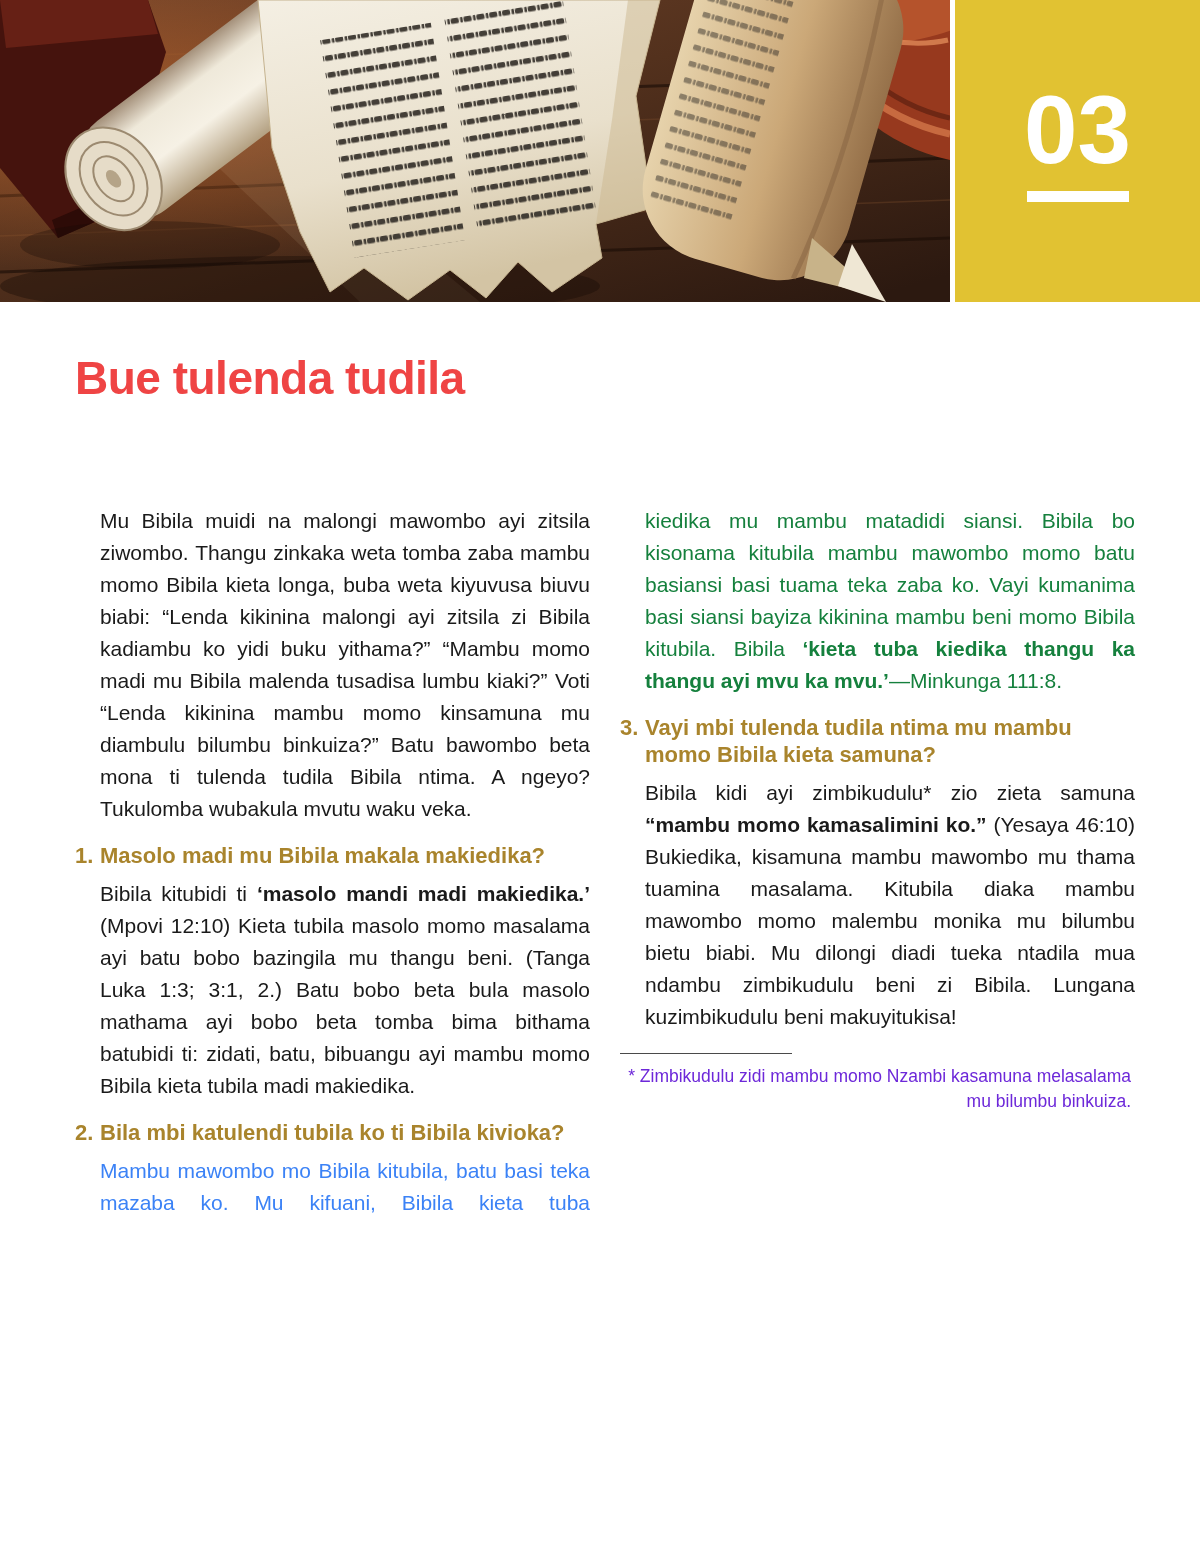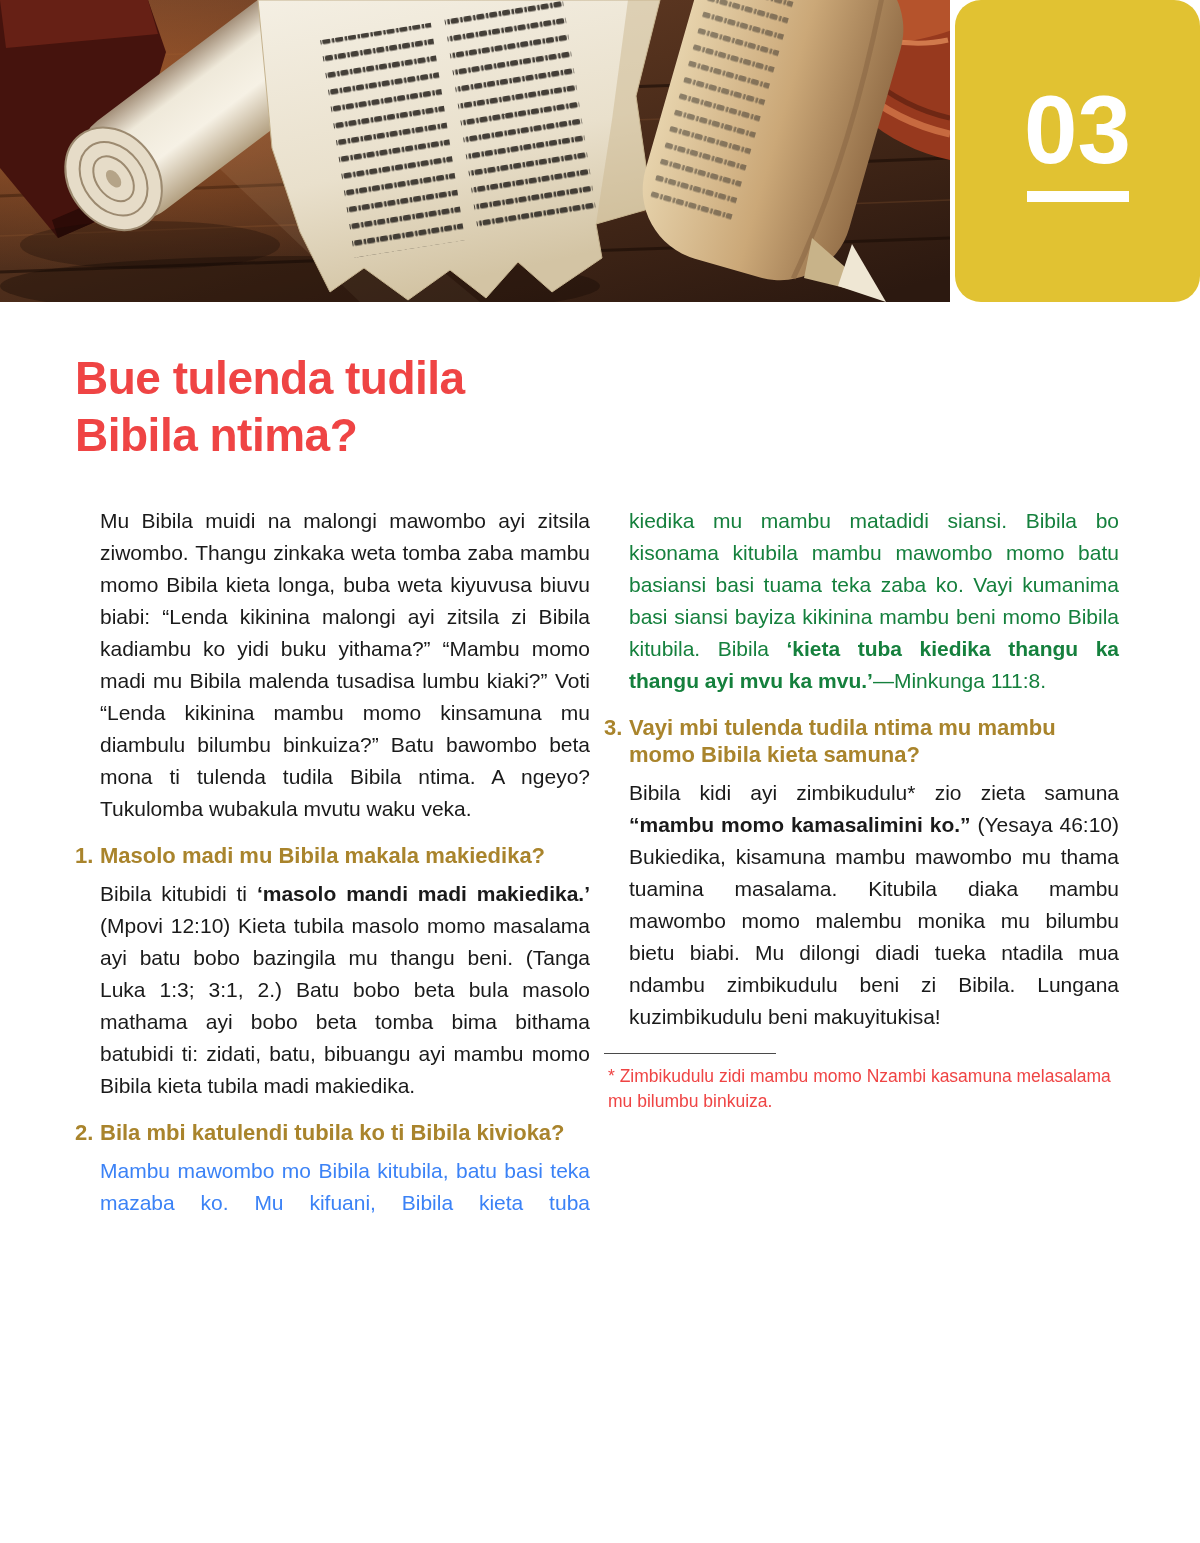--- a/index.html
+++ b/index.html
@@ -15,39 +15,39 @@
   .badge-number {
     padding-top:84px; font-size:96px; line-height:92px; font-weight:bold; color:#ffffff;
   }
   .badge-bar { width:102px; height:11px; background:#ffffff; margin:15px auto 0 auto; }
   .title {
     position:absolute; left:75px; top:350px; margin:0; width:640px;
     font-size:46px; line-height:57px; font-weight:bold; color:#ef4444; letter-spacing:-0.5px;
   }
   .columns {
     position:absolute; top:505px; left:75px; width:1060px;
-    display:flex; gap:14px;
+    display:flex; gap:30px;
   }
   .col { width:515px; }
   .body-para {
     margin:0 0 13px 0; padding-left:25px;
     font-size:21px; line-height:32px; text-align:justify; color:#1a1a1a;
   }
   .body-para .b { font-weight:bold; }
   .fill-last { text-align-last:justify; }
   .heading {
     display:flex; margin:17px 0 9px 0;
     font-size:22px; line-height:27px; font-weight:bold; color:#a9842c;
   }
   .heading .hnum { flex:0 0 25px; }
   .heading .htext { flex:1; }
   .footnote { margin-top:20px; }
   .footnote-rule { width:172px; border-top:1px solid #4a4a4a; margin-bottom:10px; }
   .footnote-text {
-    margin:4px; font-size:17.5px; line-height:25px; color:#ef4444; text-align:left;
+    margin:4px; font-size:17.5px; line-height:25px; color:#6d28d9; text-align:right;
   }
 </style>
 </head>
 <body>
 
 <div class="page">
 
   <div class="header-photo">
     <svg width="950" height="302" viewBox="0 0 950 302">
       <defs>
@@ -135,28 +135,27 @@
           <rect x="664" y="-56" width="212" height="330" rx="72" fill="url(#rollR)"></rect>
           <rect x="676" y="-40" width="84" height="270" fill="url(#heb)" opacity="0.5"></rect>
           <path d="M842,-50 C852,60 852,170 836,266" stroke="#8a6844" stroke-width="5" fill="none" opacity="0.6"></path>
         </g>
         <polygon points="812,238 878,296 804,278" fill="#c8b389"></polygon>
         <polygon points="852,244 886,302 838,286" fill="#efe7d4"></polygon>
       </g>
     </svg>
   </div>
 
-  <div class="badge" style="background: rgb(225, 194, 50); border-radius: 26px;">
+  <div class="badge" style="background: rgb(225, 194, 50);">
     <div class="badge-number">03</div>
     <div class="badge-bar"></div>
   </div>
 
   <h1 class="title">
     <span>Bue tulenda tudila</span><br>
-    <span>Bibila ntima?</span>
   </h1>
 
   <div class="columns">
     <div class="col">
         <p class="body-para" style="color: rgb(26, 26, 26);"><span>Mu Bibila muidi na malongi mawombo ayi zitsila ziwombo. Thangu zinkaka weta tomba zaba mambu momo Bibila kieta longa, buba weta kiyuvusa biuvu biabi: “Lenda kikinina malongi ayi zitsila zi Bibila kadiambu ko yidi buku yithama?” “Mambu momo madi mu Bibila malenda tusadisa lumbu kiaki?” Voti “Lenda kikinina mambu momo kinsamuna mu diambulu bilumbu binkuiza?” Batu bawombo beta mona ti tulenda tudila Bibila ntima. A ngeyo? Tukulomba wubakula mvutu waku veka.</span></p>
         <div class="heading" style="color: rgb(169, 132, 44);">
           <span class="hnum">1.</span>
           <span class="htext">Masolo madi mu Bibila makala makiedika?</span>
         </div>
         <p class="body-para" style="color: rgb(26, 26, 26);"><span>Bibila kitubidi ti </span><span class="b">‘masolo mandi madi makiedika.’</span><span> (Mpovi 12:10) Kieta tubila masolo momo masalama ayi batu bobo bazingila mu thangu beni. (Tanga Luka 1:3; 3:1, 2.) Batu bobo beta bula masolo mathama ayi bobo beta tomba bima bithama batubidi ti: zidati, batu, bibuangu ayi mambu momo Bibila kieta tubila madi makiedika.</span></p>

